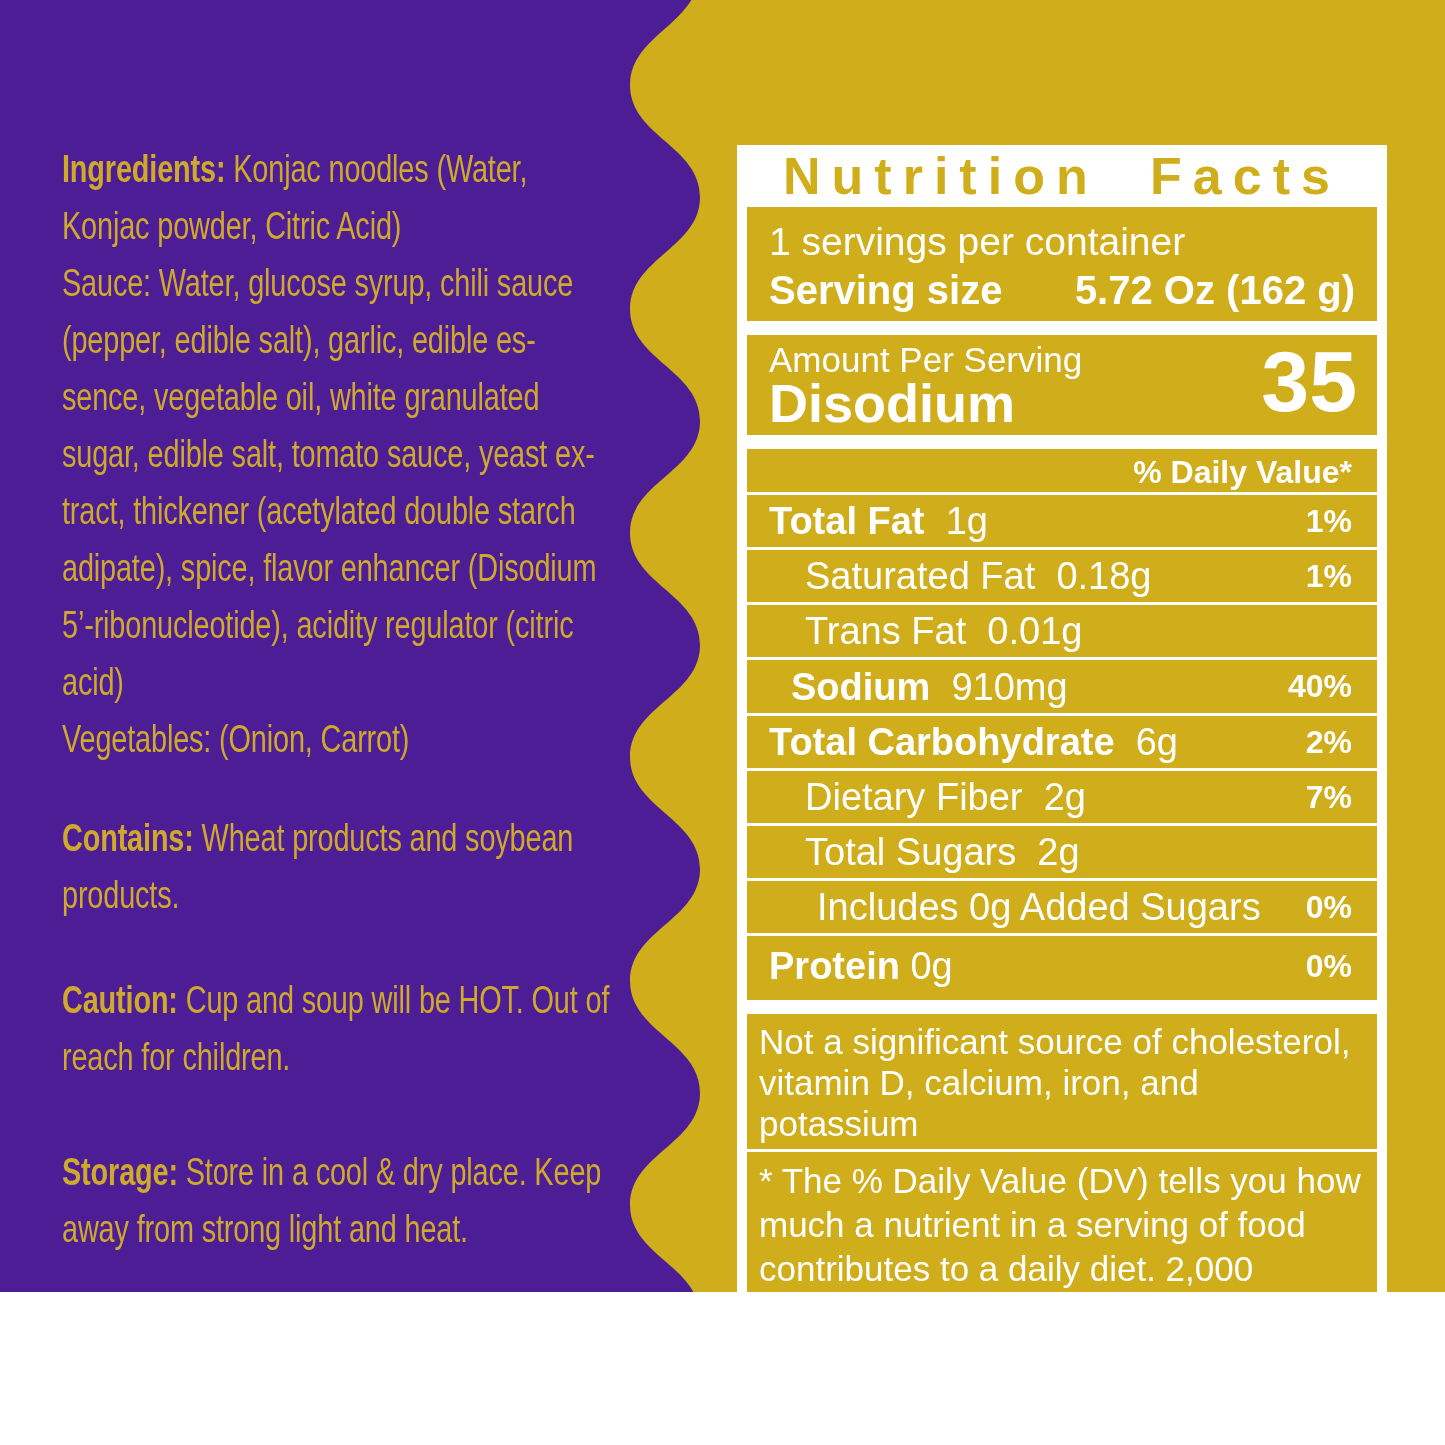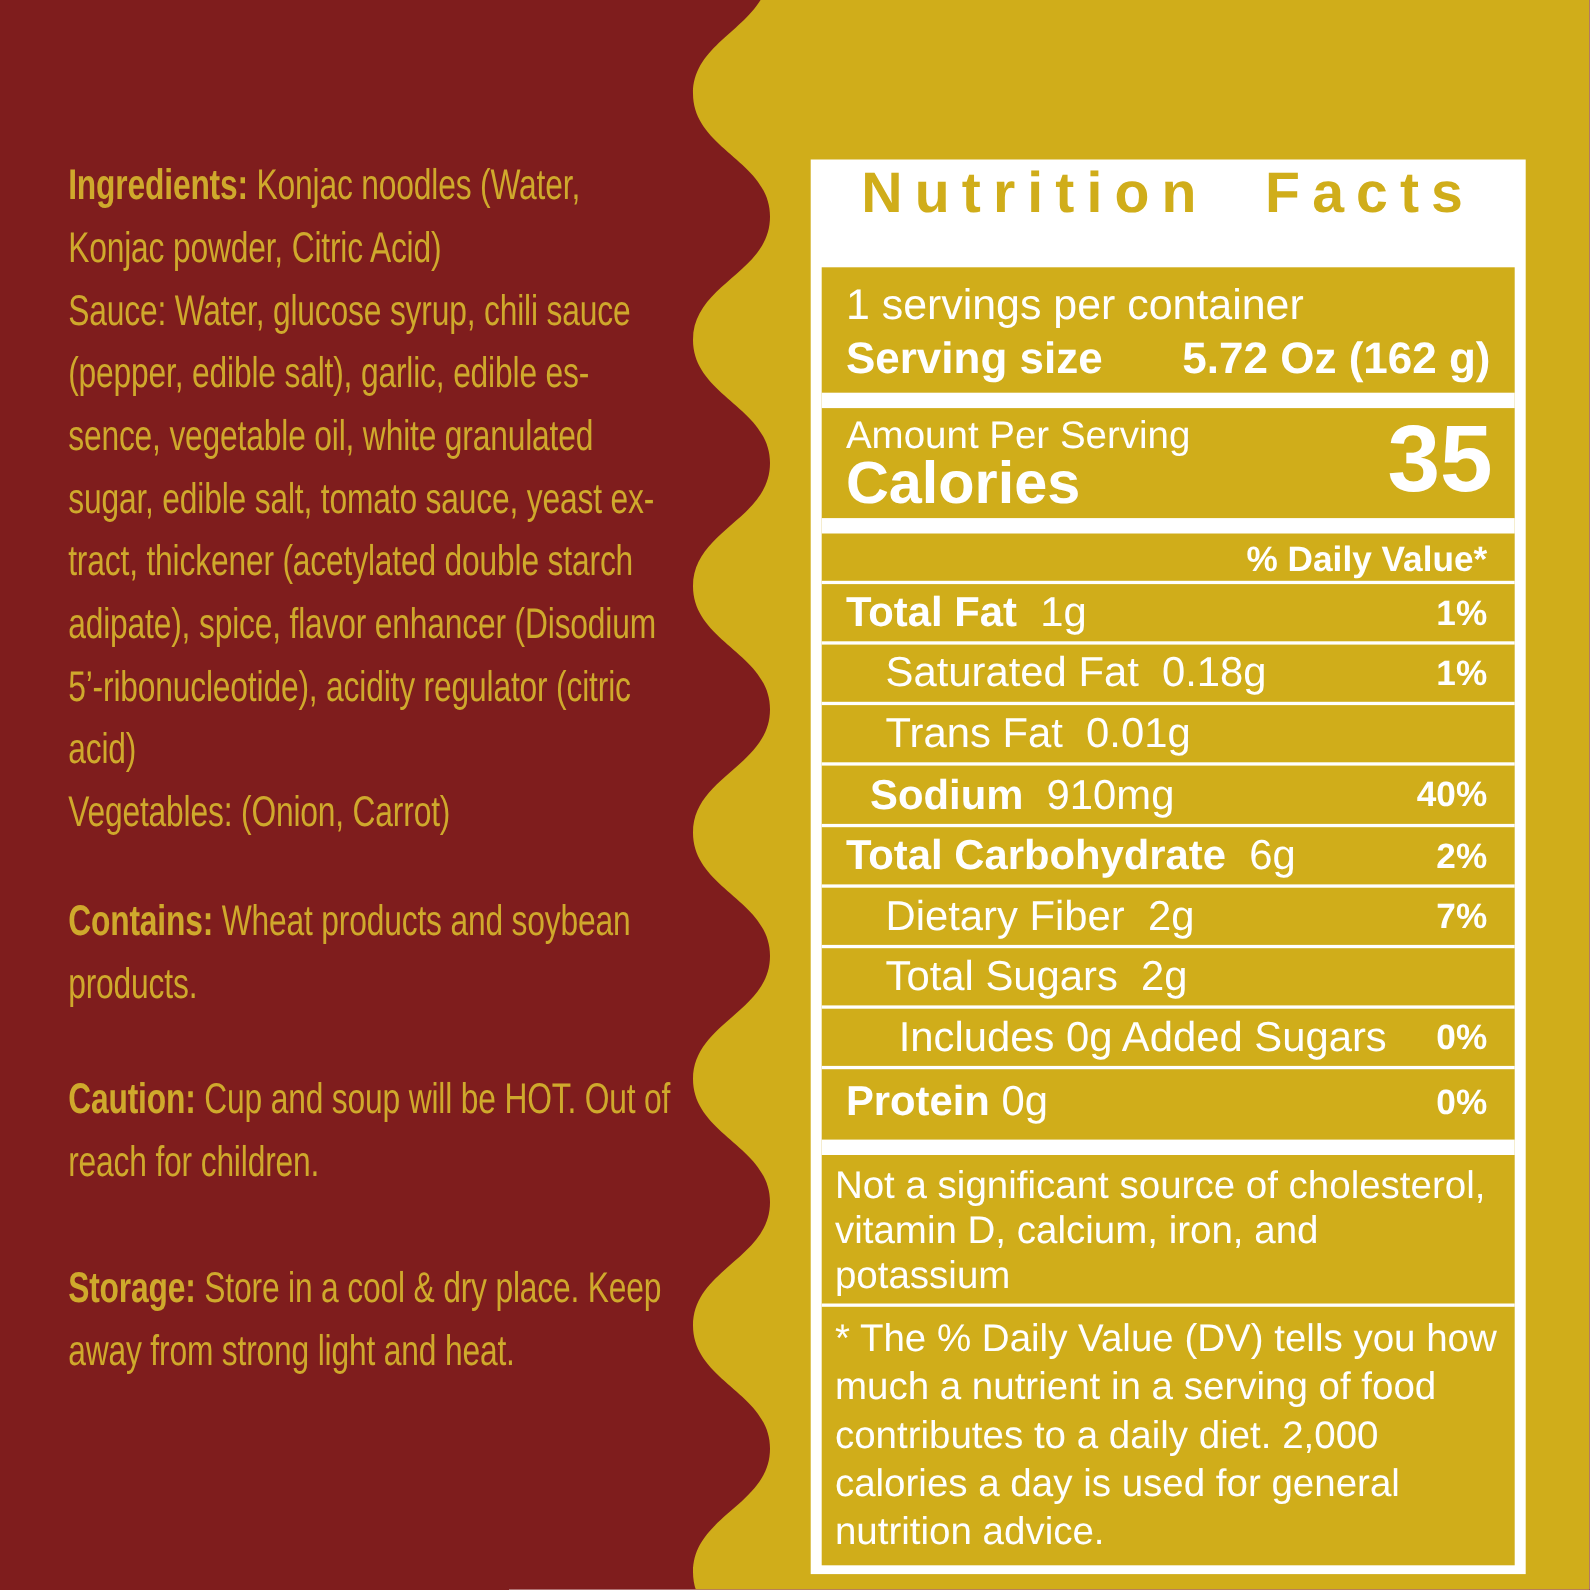--- a/index.html
+++ b/index.html
@@ -1,17 +1,17 @@
 <!DOCTYPE html>
 <html><head>
 <meta charset="utf-8">
 <style>
   html,body{margin:0;padding:0;}
   body{font-family:"Liberation Sans","DejaVu Sans",sans-serif;}
-  .page{position:relative;width:1445px;height:1445px;background:#7f1d1d;overflow:hidden;}
+  .page{position:relative;width:1445px;height:1292px;background:#4c1d95;overflow:hidden;}
   .wave-svg{position:absolute;left:0;top:0;width:1445px;height:1445px;display:block;}
 
   
   .left-col{
     position:absolute;left:62px;top:140px;width:775px;
     transform:scaleX(0.74);transform-origin:left top;
     color:#cfa92c;font-size:39px;line-height:57px;font-weight:500;
     letter-spacing:-0.2px;
   }
   .left-col b{font-weight:bold;}
@@ -23,21 +23,21 @@
   
   .panel{
     position:absolute;left:737px;top:145px;width:650px;box-sizing:border-box;
     background:#ffffff;padding:0 10px 8px 10px;color:#ffffff;
   }
   .p-title{
     height:62px;line-height:62px;text-align:center;
     color:#d0ad1a;font-weight:bold;font-size:52px;
     letter-spacing:11px;word-spacing:26px;white-space:nowrap;
   }
-  .p-body{background:#d0ad1a;margin-top:36px;}
+  .p-body{background:#d0ad1a;}
   .sec-serving{padding:12px 22px 6px 22px;}
   .spc{font-size:39px;line-height:46px;}
   .ssz{display:flex;justify-content:space-between;font-weight:bold;font-size:40px;line-height:50px;}
   .bar{height:13px;background:#ffffff;}
   .bar.thick{height:14px;}
   .sec-cal{position:relative;padding:8px 22px 6px 22px;height:86px;}
   .aps{font-weight:normal;font-size:35px;line-height:34px;}
   .cal-label{font-weight:bold;font-size:54px;line-height:52px;display:block;}
   .cal-value{position:absolute;right:20px;top:2px;font-weight:bold;font-size:86px;line-height:88px;}
   .dvh{text-align:right;font-weight:bold;font-size:32px;line-height:36px;
@@ -125,21 +125,21 @@
         <div class="ssz">
           <span>Serving size</span>
           <span>5.72 Oz (162 g)</span>
         </div>
       </div>
 
       <div class="bar thick"></div>
 
       <div class="sec-cal">
         <div class="aps">Amount Per Serving</div>
-        <span class="cal-label">Calories</span>
+        <span class="cal-label">Disodium</span>
         <span class="cal-value">35</span>
       </div>
 
       <div class="bar thick"></div>
 
       <div class="dvh">% Daily Value*</div>
 
       <div class="row">
         <span><span class="nm b">Total Fat</span>&nbsp; <span class="amt">1g</span></span>
         <span class="dv">1%</span>

